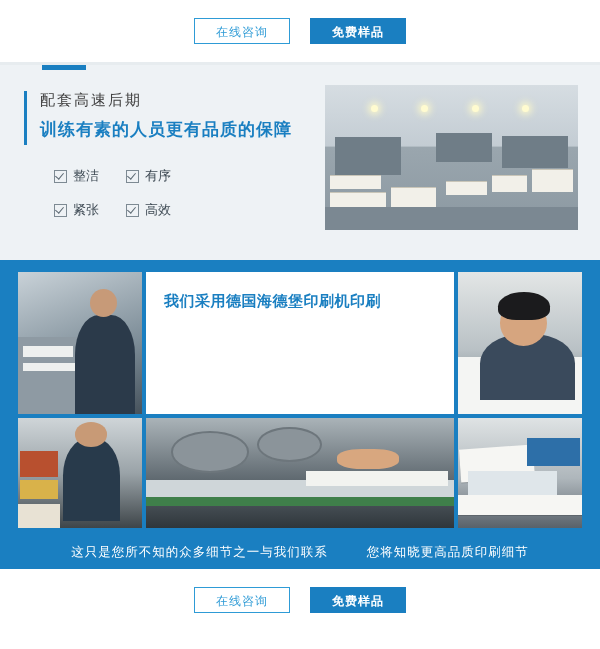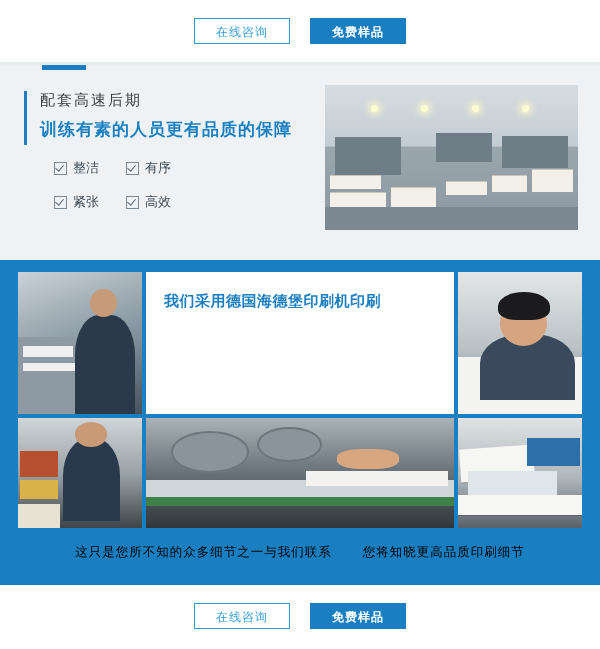--- a/index.html
+++ b/index.html
@@ -98,21 +98,21 @@
     color: #404040;
     font-size: 15px;
     letter-spacing: 2px;
     margin: 6px 0 8px 0;
   }
   .headline-lg {
     color: #1a7fc1;
     font-size: 17px;
     font-weight: bold;
     letter-spacing: 1px;
-    margin: 0 0 18px 0;
+    margin: 0 0 26px 0;
   }
   .check-grid {
     display: grid;
     grid-template-columns: 72px 72px;
     row-gap: 16px;
     margin-left: 14px;
   }
   .check-item {
     display: flex;
     align-items: center;
@@ -215,25 +215,26 @@
     margin: 4px 0 0 0;
   }
   .copy-body {
     color: #4a5660;
     font-size: 11.5px;
     line-height: 1.85;
     text-align: justify;
     margin: 0;
   }
   .sec2-footer {
-    color: #000000;
+    color: #ffffff;
     font-size: 12.5px;
     letter-spacing: 1px;
     text-align: center;
-    padding: 16px 0 24px 0;
+    padding: 16px 0 8px 0;
+    font-family: Liberation Mono, monospace;
   }
   .sec2-footer .gap { display: inline-block; width: 22px; }
 </style>
 </head>
 <body>
 
 <div class="page">
 
   <div class="cta-bar top">
     <div class="btn btn-outline">在线咨询</div>

